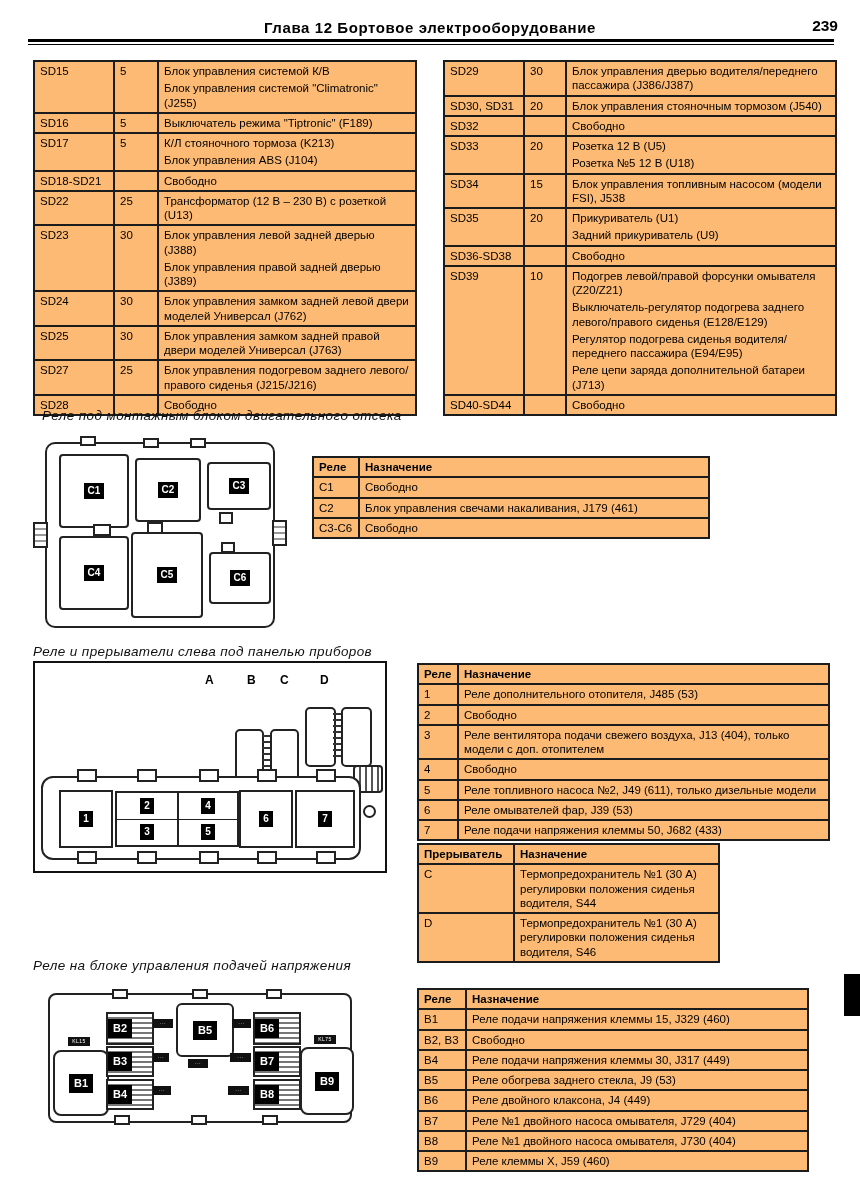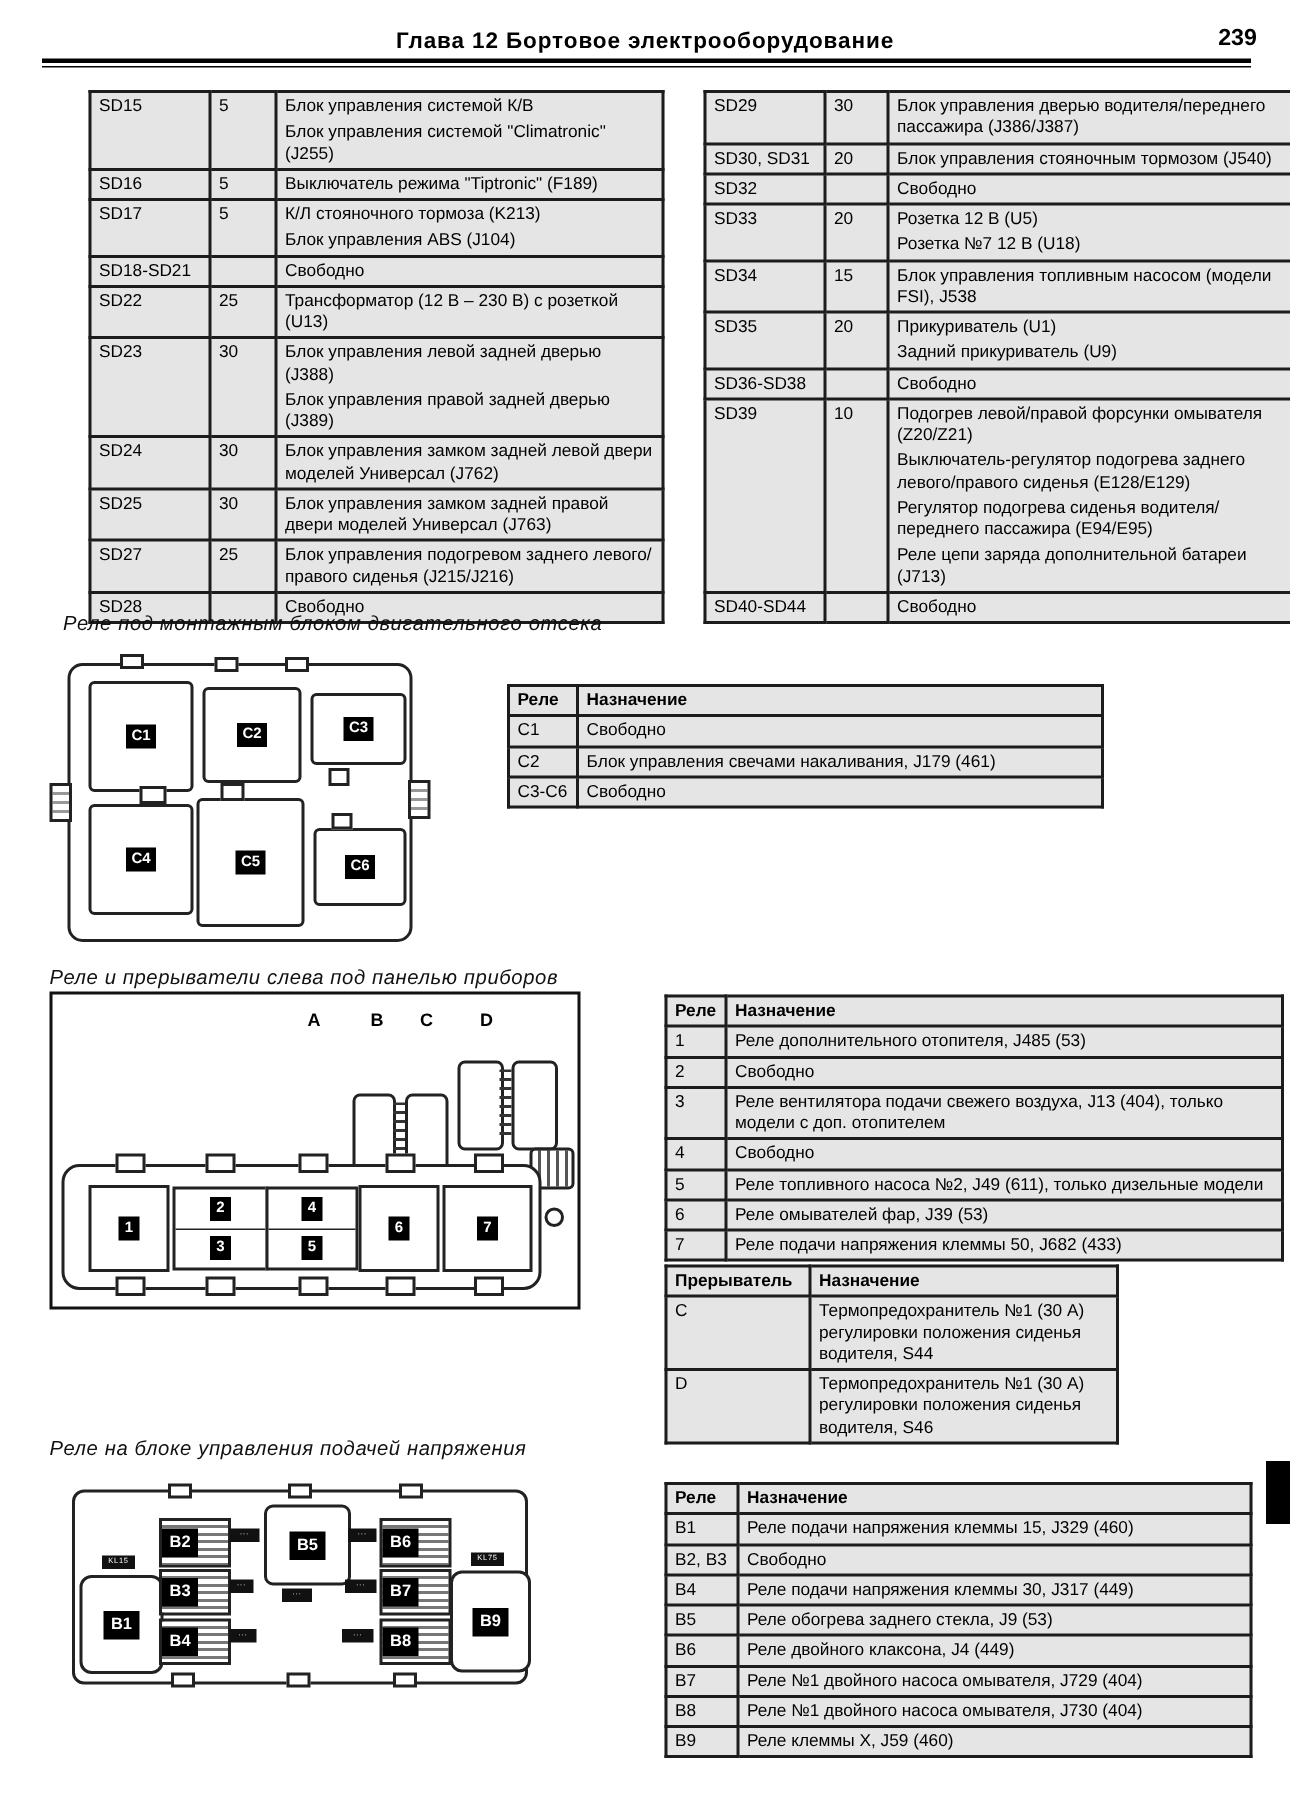--- a/index.html
+++ b/index.html
@@ -5,21 +5,21 @@
   html,body{margin:0;padding:0;background:#fff;}
   .page{position:relative;width:860px;height:1200px;background:#fff;overflow:hidden;
         font-family:"Liberation Sans",sans-serif;color:#000;}
   
   .hd-title{position:absolute;top:19px;left:0;width:100%;text-align:center;
             font-size:15px;font-weight:bold;letter-spacing:.6px;}
   .hd-page{position:absolute;top:17px;right:22px;font-size:15.5px;font-weight:bold;}
   .rule-a{position:absolute;top:39px;left:28px;width:806px;height:3px;background:#000;}
   .rule-b{position:absolute;top:44px;left:28px;width:806px;height:1px;background:#000;}
   
-  table{border-collapse:collapse;table-layout:fixed;background:#e5e5e5;margin-left:26px;}
+  table{border-collapse:collapse;table-layout:fixed;background:#fdba74;}
   td,th{border:2px solid #1c1c1c;font-size:11.5px;line-height:1.24;padding:2px 5px;
         vertical-align:top;text-align:left;font-weight:normal;word-wrap:break-word;}
   th{font-weight:bold;}
   .abs{position:absolute;}
   .desc-line + .desc-line{margin-top:3px;}
   
   .sec-h{position:absolute;font-style:italic;font-size:13.5px;letter-spacing:.4px;color:#111;}
   
   .diag{position:absolute;}
   .d-relay{position:absolute;border:2px solid #222;background:#fff;
@@ -176,21 +176,21 @@
           <td></td>
           <td>
             <div class="desc-line">Свободно</div>
           </td>
         </tr>
     <tr>
           <td>SD33</td>
           <td>20</td>
           <td>
             <div class="desc-line">Розетка 12 В (U5)</div>
-            <div class="desc-line">Розетка №7 12 В (U18)</div>
+            <div class="desc-line">Розетка №5 12 В (U18)</div>
           </td>
         </tr>
     <tr>
           <td>SD34</td>
           <td>15</td>
           <td>
             <div class="desc-line">Блок управления топливным насосом (модели FSI), J538</div>
           </td>
         </tr>
     <tr>

